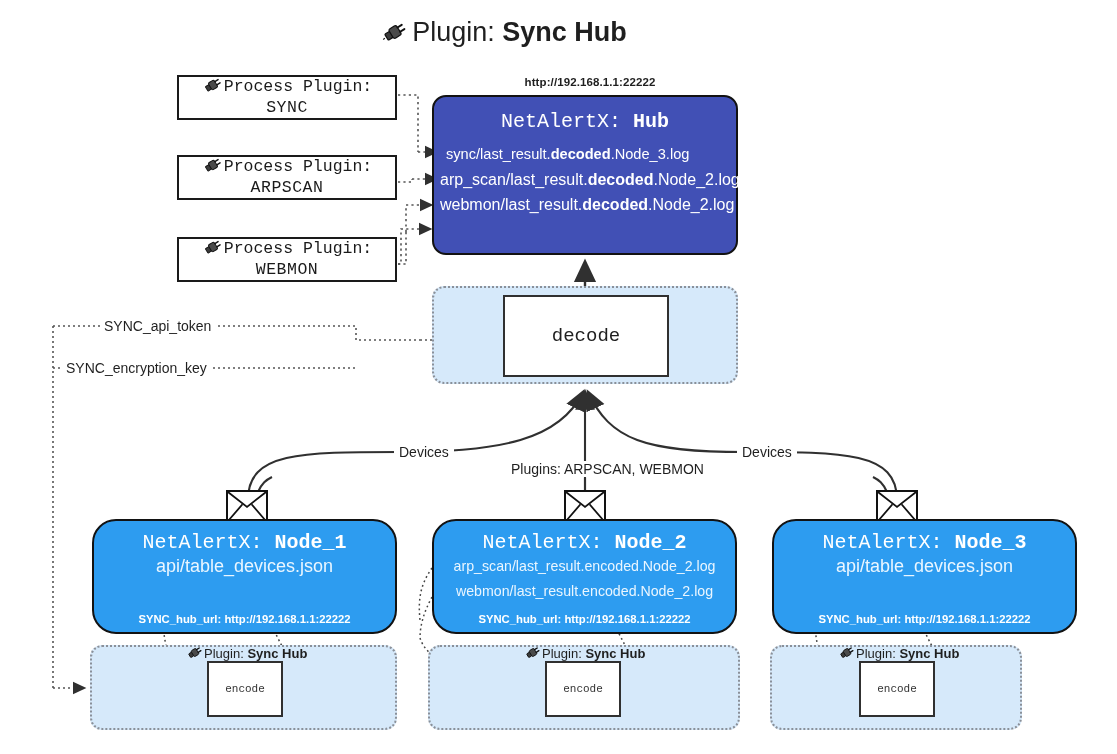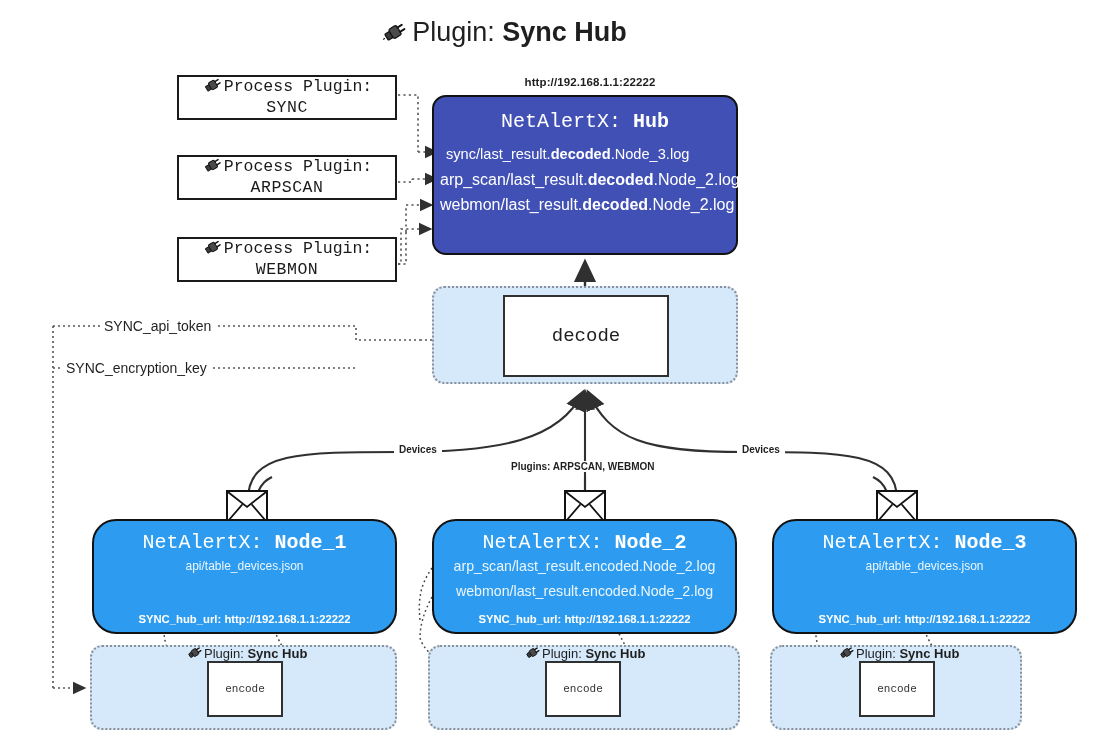--- a/index.html
+++ b/index.html
@@ -52,21 +52,21 @@
   .envlabel{position:absolute;font-size:14px;color:#1f1f1f;background:#ffffff;
             padding:0 4px;white-space:nowrap;}
 
   
   .node{position:absolute;width:305px;height:115px;background:#2d9cf0;
         border:2.5px solid #121212;border-radius:24px;box-sizing:border-box;
         overflow:hidden;}
   .node .ntitle{margin-top:10px;text-align:center;
         font-family:"Liberation Mono",monospace;font-size:20px;color:#ffffff;}
   .node .ntitle b{font-weight:700;}
-  .node .nline{text-align:center;color:#eaf6ff;font-size:12px;
+  .node .nline{text-align:center;color:#eaf6ff;font-size:18px;
         line-height:25px;white-space:nowrap;}
   .node .nline.sm{font-size:14.2px;}
   .node .nfoot{position:absolute;left:0;bottom:7px;width:100%;text-align:center;
         font-size:11.3px;font-weight:700;color:#ffffff;white-space:nowrap;}
 
   
   .envelope{position:absolute;width:42px;height:33px;background:#ffffff;
             border:2.5px solid #121212;box-sizing:border-box;}
 
   
@@ -74,22 +74,22 @@
             border:2px dotted #8a9099;border-radius:12px;box-sizing:border-box;}
   .enclabel{position:absolute;font-size:13px;color:#1f1f1f;white-space:nowrap;
             display:flex;align-items:center;}
   .enclabel b{font-weight:700;}
   .encbox{position:absolute;width:76px;height:56px;background:#ffffff;
           border:2.5px solid #303030;box-sizing:border-box;display:flex;
           align-items:center;justify-content:center;
           font-family:"Liberation Mono",monospace;font-size:11px;color:#333;}
 
   
-  .edgetext{position:absolute;font-size:10px;color:#1f1f1f;background:#ffffff;
-            padding:0 5px;white-space:nowrap;font-weight:bold;}
+  .edgetext{position:absolute;font-size:14px;color:#1f1f1f;background:#ffffff;
+            padding:0 5px;white-space:nowrap;}
 </style>
 </head>
 <body>
 
 <div class="canvas">
 
   <svg class="layer" viewBox="0 0 1117 754">
     <defs>
       <marker id="ah" markerWidth="9" markerHeight="9" refX="7" refY="4.5" orient="auto">
         <path d="M0,0.6 L8.5,4.5 L0,8.4 z" fill="#303030"></path>

